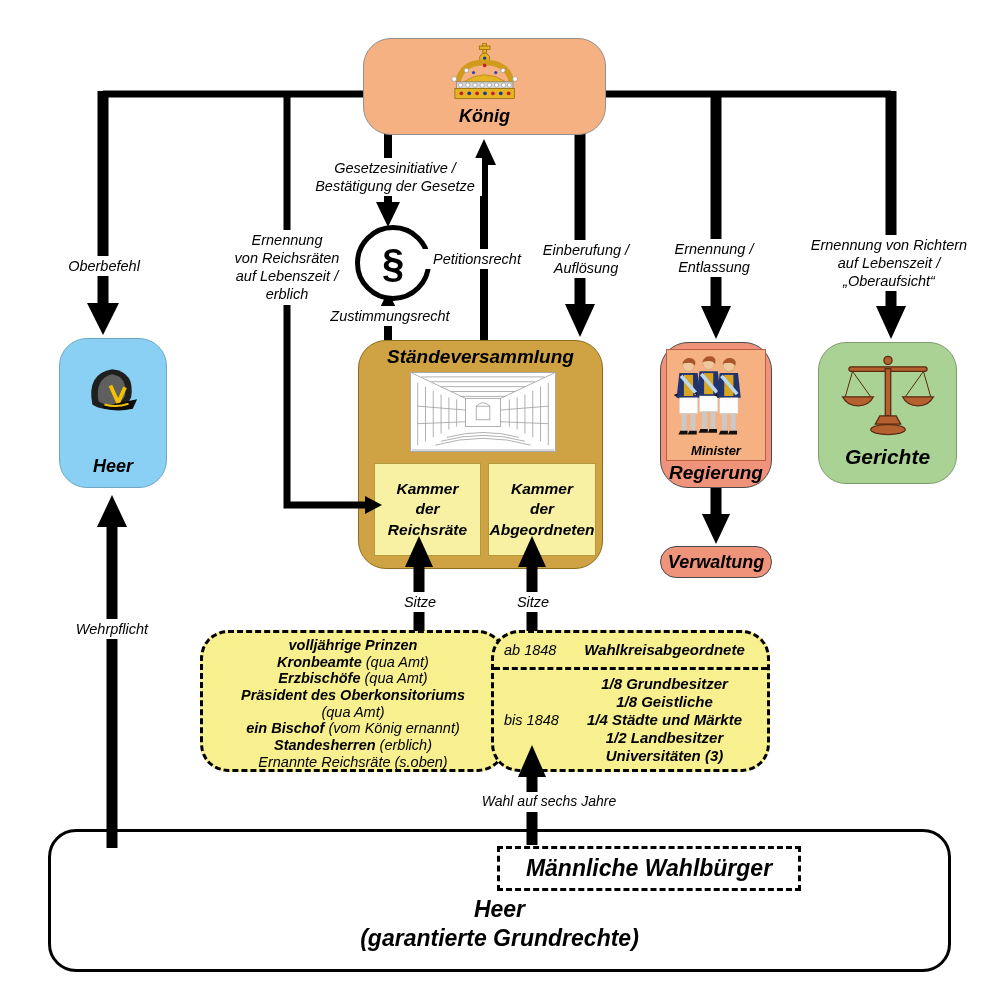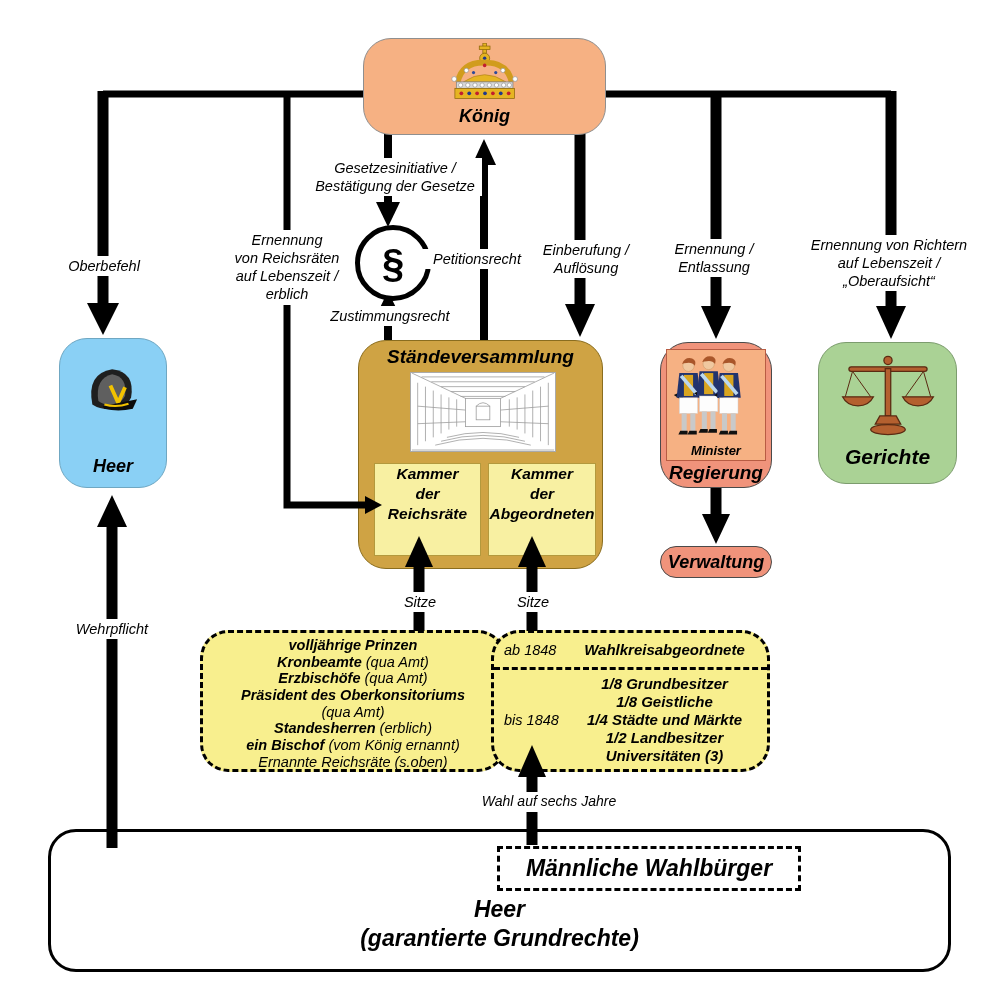--- a/index.html
+++ b/index.html
@@ -11,21 +11,21 @@
   #svg-under{z-index:1;}
   .zbox{z-index:2;border-radius:28px;}
   #svg-over{z-index:3;}
   .edge-label{position:absolute;z-index:4;background:#fff;font-style:italic;
               font-size:14.5px;line-height:1.25;text-align:center;white-space:pre-line;
               transform:translateX(-50%);padding:1px 3px;}
   .paragraph-circle{position:absolute;z-index:2;width:66px;height:66px;border:5px solid #000;
               border-radius:50%;background:#fff;display:flex;align-items:center;justify-content:center;
               font-size:40px;font-weight:bold;}
   .kammer{background:var(--kammer-fill,#f8f0a2);border:1px solid #b3993d;display:flex;
-          align-items:flex-start;justify-content:center;font-weight:bold;font-style:italic;
+          align-items:center;justify-content:center;font-weight:bold;font-style:italic;
           font-size:15.5px;line-height:1.3;text-align:center;white-space:pre-line;}
   .dashedbox{background:var(--dashed-fill,#f8ef8e);border:3px dashed #000;font-style:italic;}
   .mline{text-align:center;font-size:14.5px;line-height:1.15;}
   .b{font-weight:bold;}
   .i{font-weight:normal;}
   .period{font-weight:normal;font-size:14.5px;}
   .comp-row{display:flex;align-items:center;}
   .comp-content{flex:1;text-align:center;font-weight:bold;font-size:15px;line-height:1.2;white-space:pre-line;}
 </style>
 </head>
@@ -206,22 +206,22 @@
   <div class="paragraph-circle" style="left:355px;top:225px;">
     <span>§</span>
   </div>
 
   <div class="dashedbox box zbox" style="left:200px;top:630px;width:306px;height:142px;padding:4px 2px;">
     <div class="mline"><span class="b">volljährige Prinzen</span><span class="i"></span></div>
     <div class="mline"><span class="b">Kronbeamte</span><span class="i"> (qua Amt)</span></div>
     <div class="mline"><span class="b">Erzbischöfe</span><span class="i"> (qua Amt)</span></div>
     <div class="mline"><span class="b">Präsident des Oberkonsitoriums</span><span class="i"></span></div>
     <div class="mline"><span class="b"></span><span class="i">(qua Amt)</span></div>
+    <div class="mline"><span class="b">ein Bischof</span><span class="i"> (vom König ernannt)</span></div>
     <div class="mline"><span class="b">Standesherren</span><span class="i"> (erblich)</span></div>
-    <div class="mline"><span class="b">ein Bischof</span><span class="i"> (vom König ernannt)</span></div>
     <div class="mline"><span class="b"></span><span class="i">Ernannte Reichsräte (s.oben)</span></div>
   </div>
 
   <div class="dashedbox box zbox" style="left:491px;top:630px;width:279px;height:142px;">
     <div class="comp-row" style="height:34px;border-bottom:3px dashed #000;padding:0 10px;">
       <span class="period" style="width:68px;">ab 1848</span>
       <span class="comp-content">Wahlkreisabgeordnete</span>
     </div>
     <div class="comp-row" style="height:99px;padding:0 10px;">
       <span class="period" style="width:68px;">bis 1848</span>

